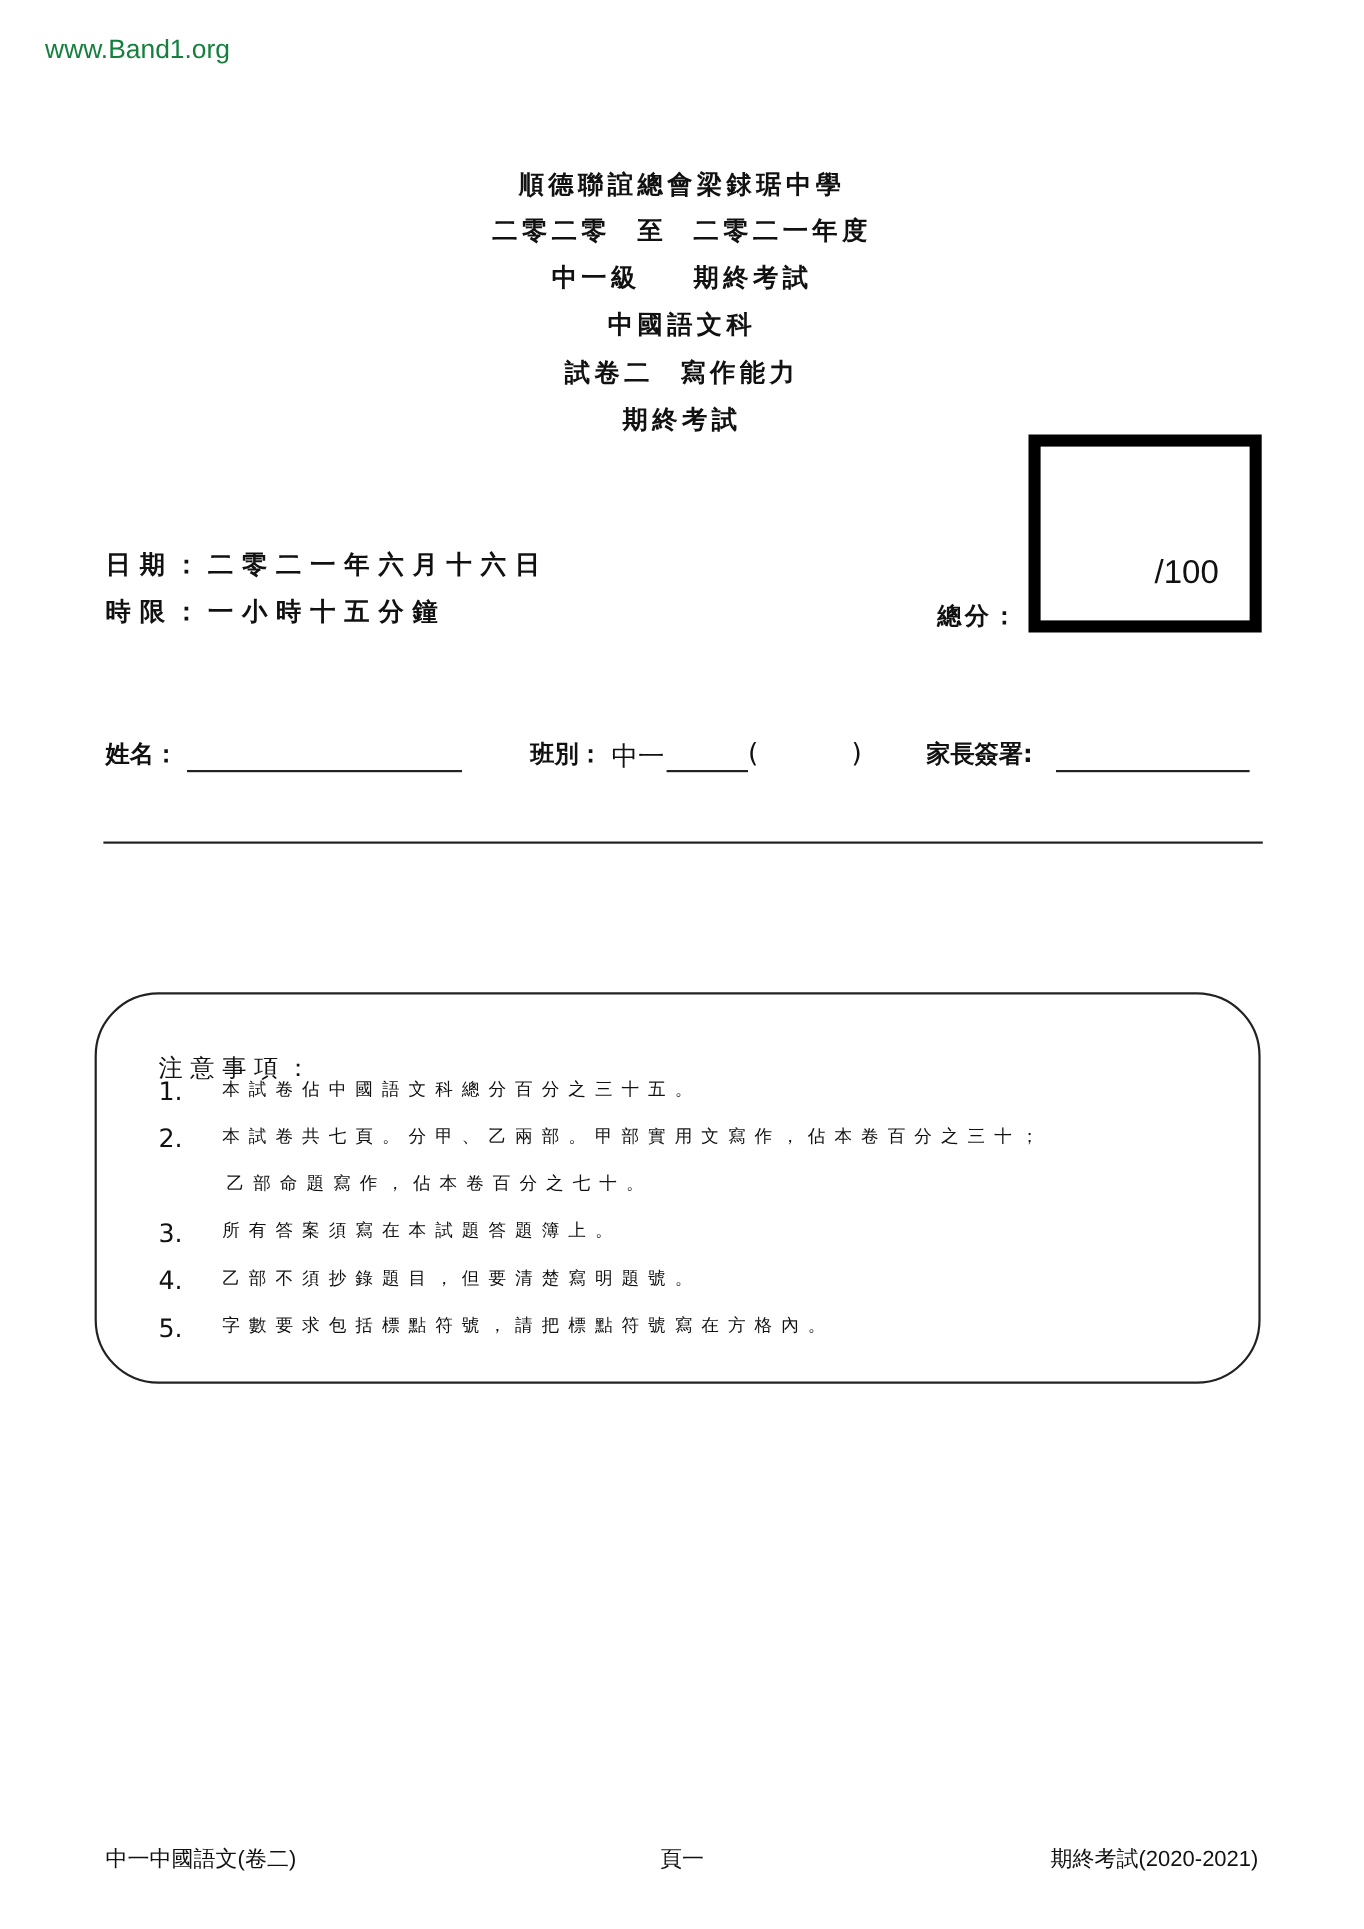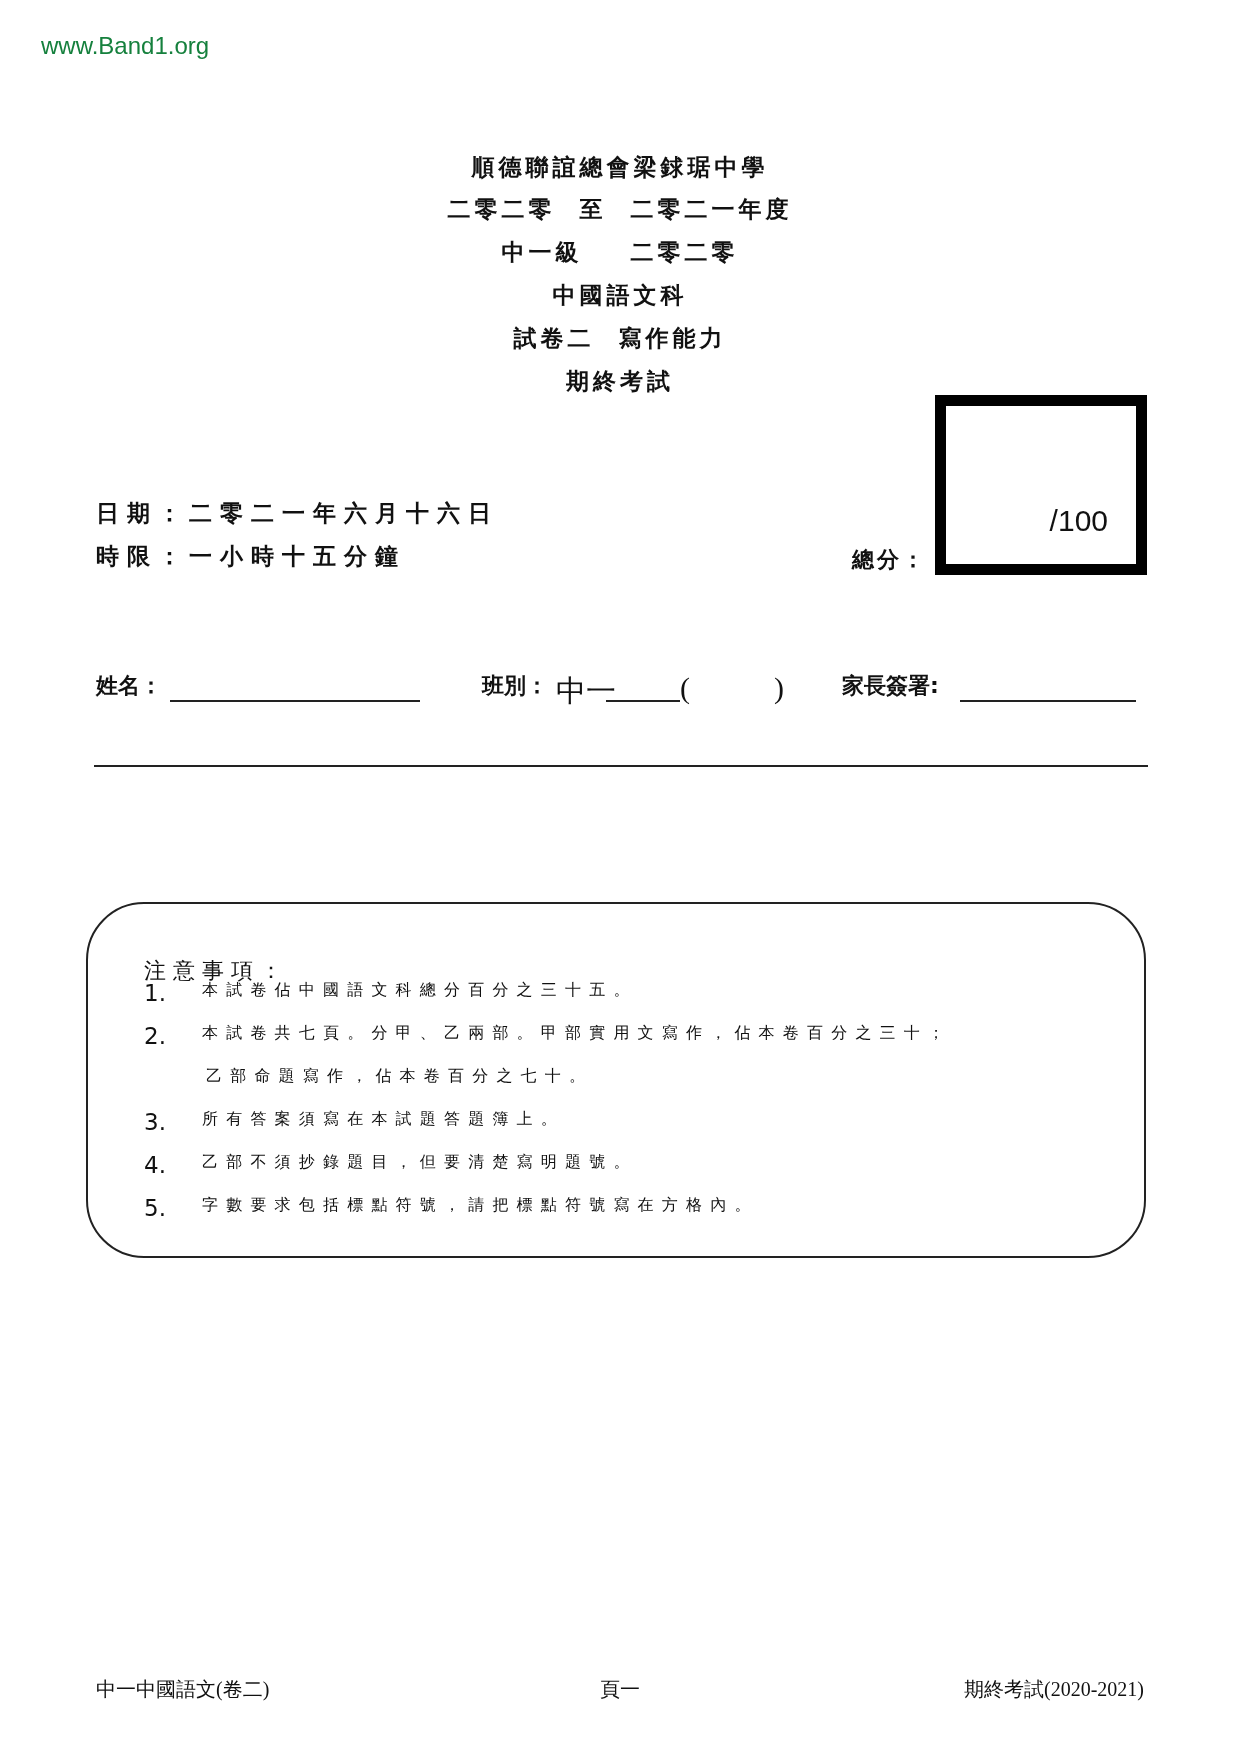--- a/index.html
+++ b/index.html
@@ -15,39 +15,39 @@
     }
     .info-line { left: 96px; font-size: 23px; font-weight: bold; letter-spacing: 8px; white-space: pre; }
     .score-box {
       left: 935px; top: 395px; width: 212px; height: 180px;
       border: 11px solid #000; box-sizing: border-box;
     }
     .score-total { right: 28px; bottom: 26px; font-size: 30px; font-family: "Liberation Sans", "DejaVu Sans", sans-serif; }
     .score-label { left: 852px; top: 545px; font-size: 22px; font-weight: bold; letter-spacing: 3px; }
     .field-label { font-size: 22px; font-weight: bold; }
     .field-line { border-bottom: 2px solid #222; height: 0; }
-    .plain { font-size: 30px; font-weight: normal; font-family: Liberation Serif, serif; }
+    .plain { font-size: 24px; font-weight: normal; }
     .hr-line { left: 94px; top: 765px; width: 1054px; border-top: 2px solid #222; }
     .notes-box {
       left: 86px; top: 902px; width: 1060px; height: 356px;
       border: 2px solid #222; border-radius: 58px; box-sizing: border-box;
     }
     .notes-title { left: 144px; top: 936px; font-size: 22px; letter-spacing: 7px; margin-top: 20px; }
     .note-num { left: 144px; font-size: 23px; }
     .note-text { left: 202px; font-size: 16px; letter-spacing: 8.2px; white-space: pre; }
-    .footer { top: 1676px; font-size: 20px; font-family: Liberation Serif, serif; }
+    .footer { top: 1676px; font-size: 20px; font-family: Liberation Sans, sans-serif; }
   </style>
 </head>
 <body>
 
 <div class="abs watermark">www.Band1.org</div>
 
 <div class="abs title-line" style="top:152px">順德聯誼總會梁銶琚中學</div>
 <div class="abs title-line" style="top:194px">二零二零  至  二零二一年度</div>
-<div class="abs title-line" style="top:237px">中一級    二零二零</div>
+<div class="abs title-line" style="top:237px">中一級    期終考試</div>
 <div class="abs title-line" style="top:280px">中國語文科</div>
 <div class="abs title-line" style="top:323px">試卷二  寫作能力</div>
 <div class="abs title-line" style="top:366px">期終考試</div>
 
 <div class="abs info-line" style="top:498px">日期：二零二一年六月十六日</div>
 <div class="abs info-line" style="top:541px">時限：一小時十五分鐘</div>
 
 <div class="abs score-label">總分：</div>
 <div class="abs score-box">
   <div class="abs score-total">/100</div>

